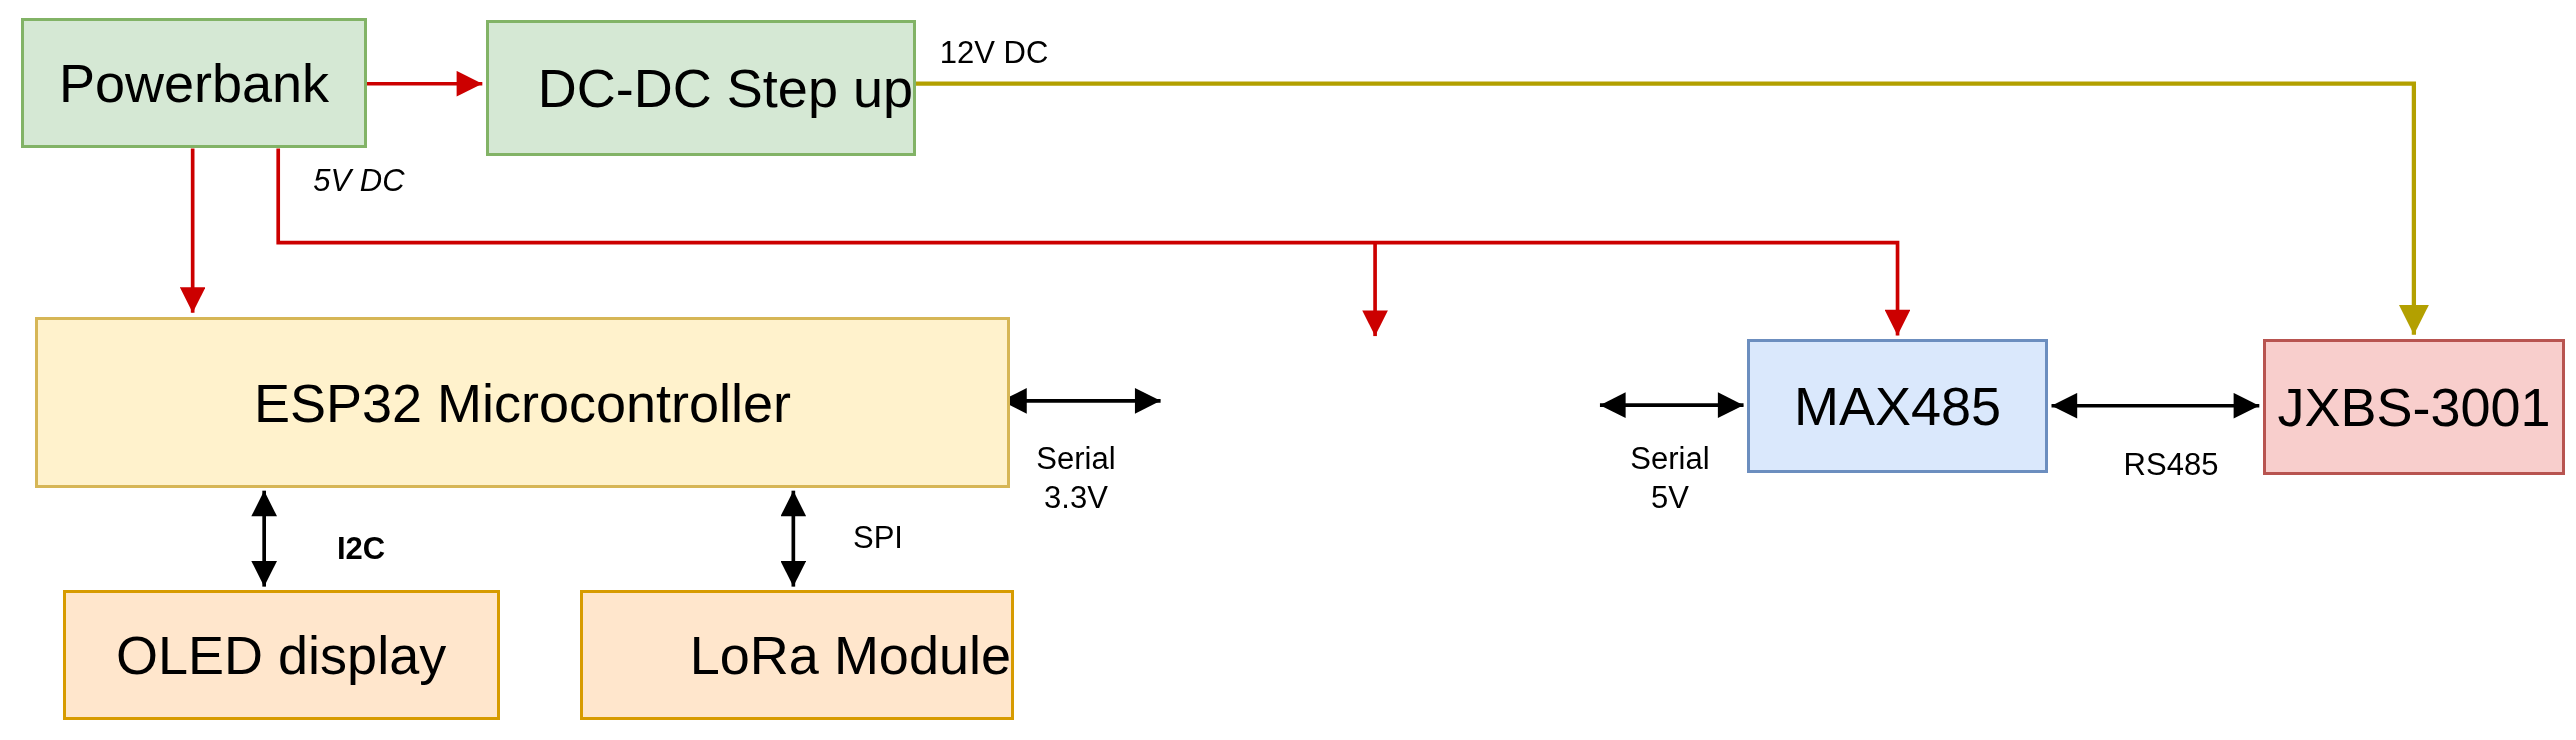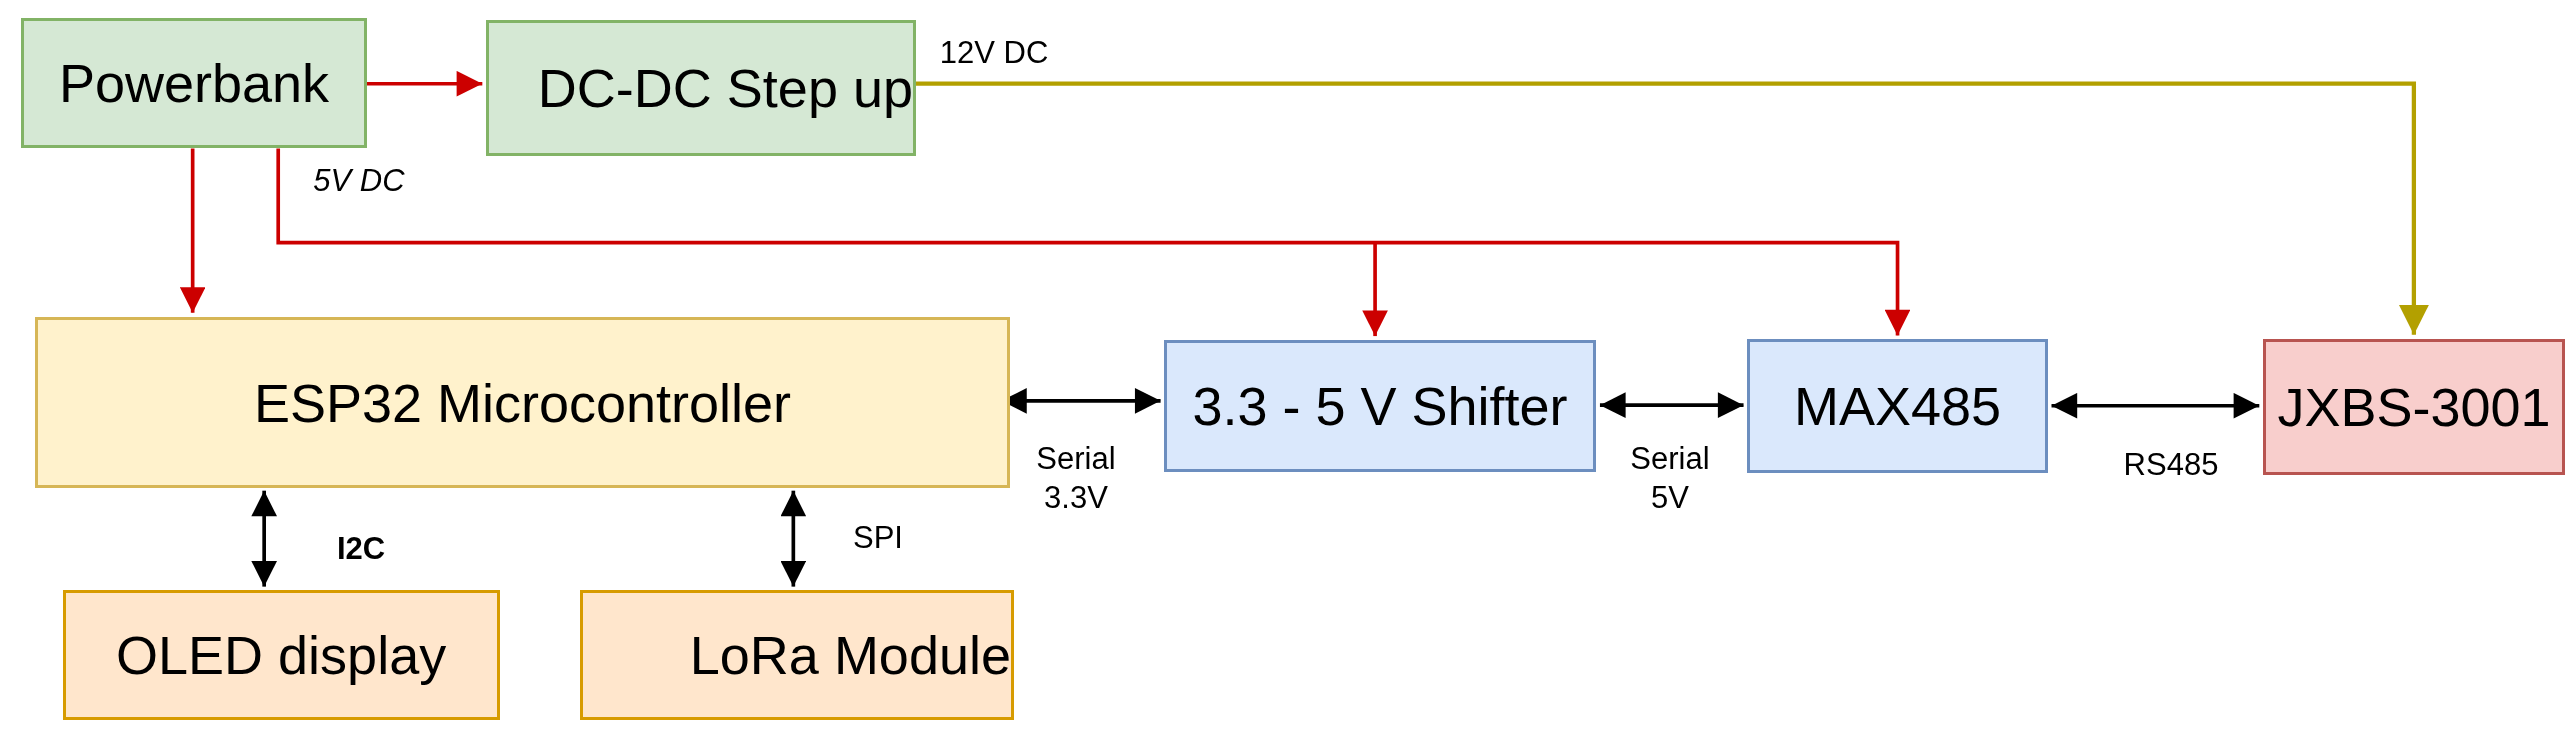--- a/index.html
+++ b/index.html
@@ -73,23 +73,20 @@
   </div>
 
   <div class="node node-green" style="left:486px;top:19.6px;width:430px;height:136px;justify-content:flex-end;">
     <span>DC-DC Step up</span>
   </div>
 
   <div class="node node-yellow" style="left:22px;top:317px;width:975px;height:171px;margin-left:13px;">
     <span>ESP32 Microcontroller</span>
   </div>
 
-  <div class="node node-blue" style="left:1164px;top:340px;width:432px;height:132px;">
-    <span>3.3 - 5 V Shifter</span>
-  </div>
 
   <div class="node node-blue" style="left:1747px;top:339px;width:301px;height:134px;">
     <span>MAX485</span>
   </div>
 
   <div class="node node-pink" style="left:2263px;top:339px;width:302px;height:136px;justify-content:center;">
     <span>JXBS-3001</span>
   </div>
 
   <div class="node node-orange" style="left:19.6px;top:590px;width:437px;height:130px;margin-left:43px;">

